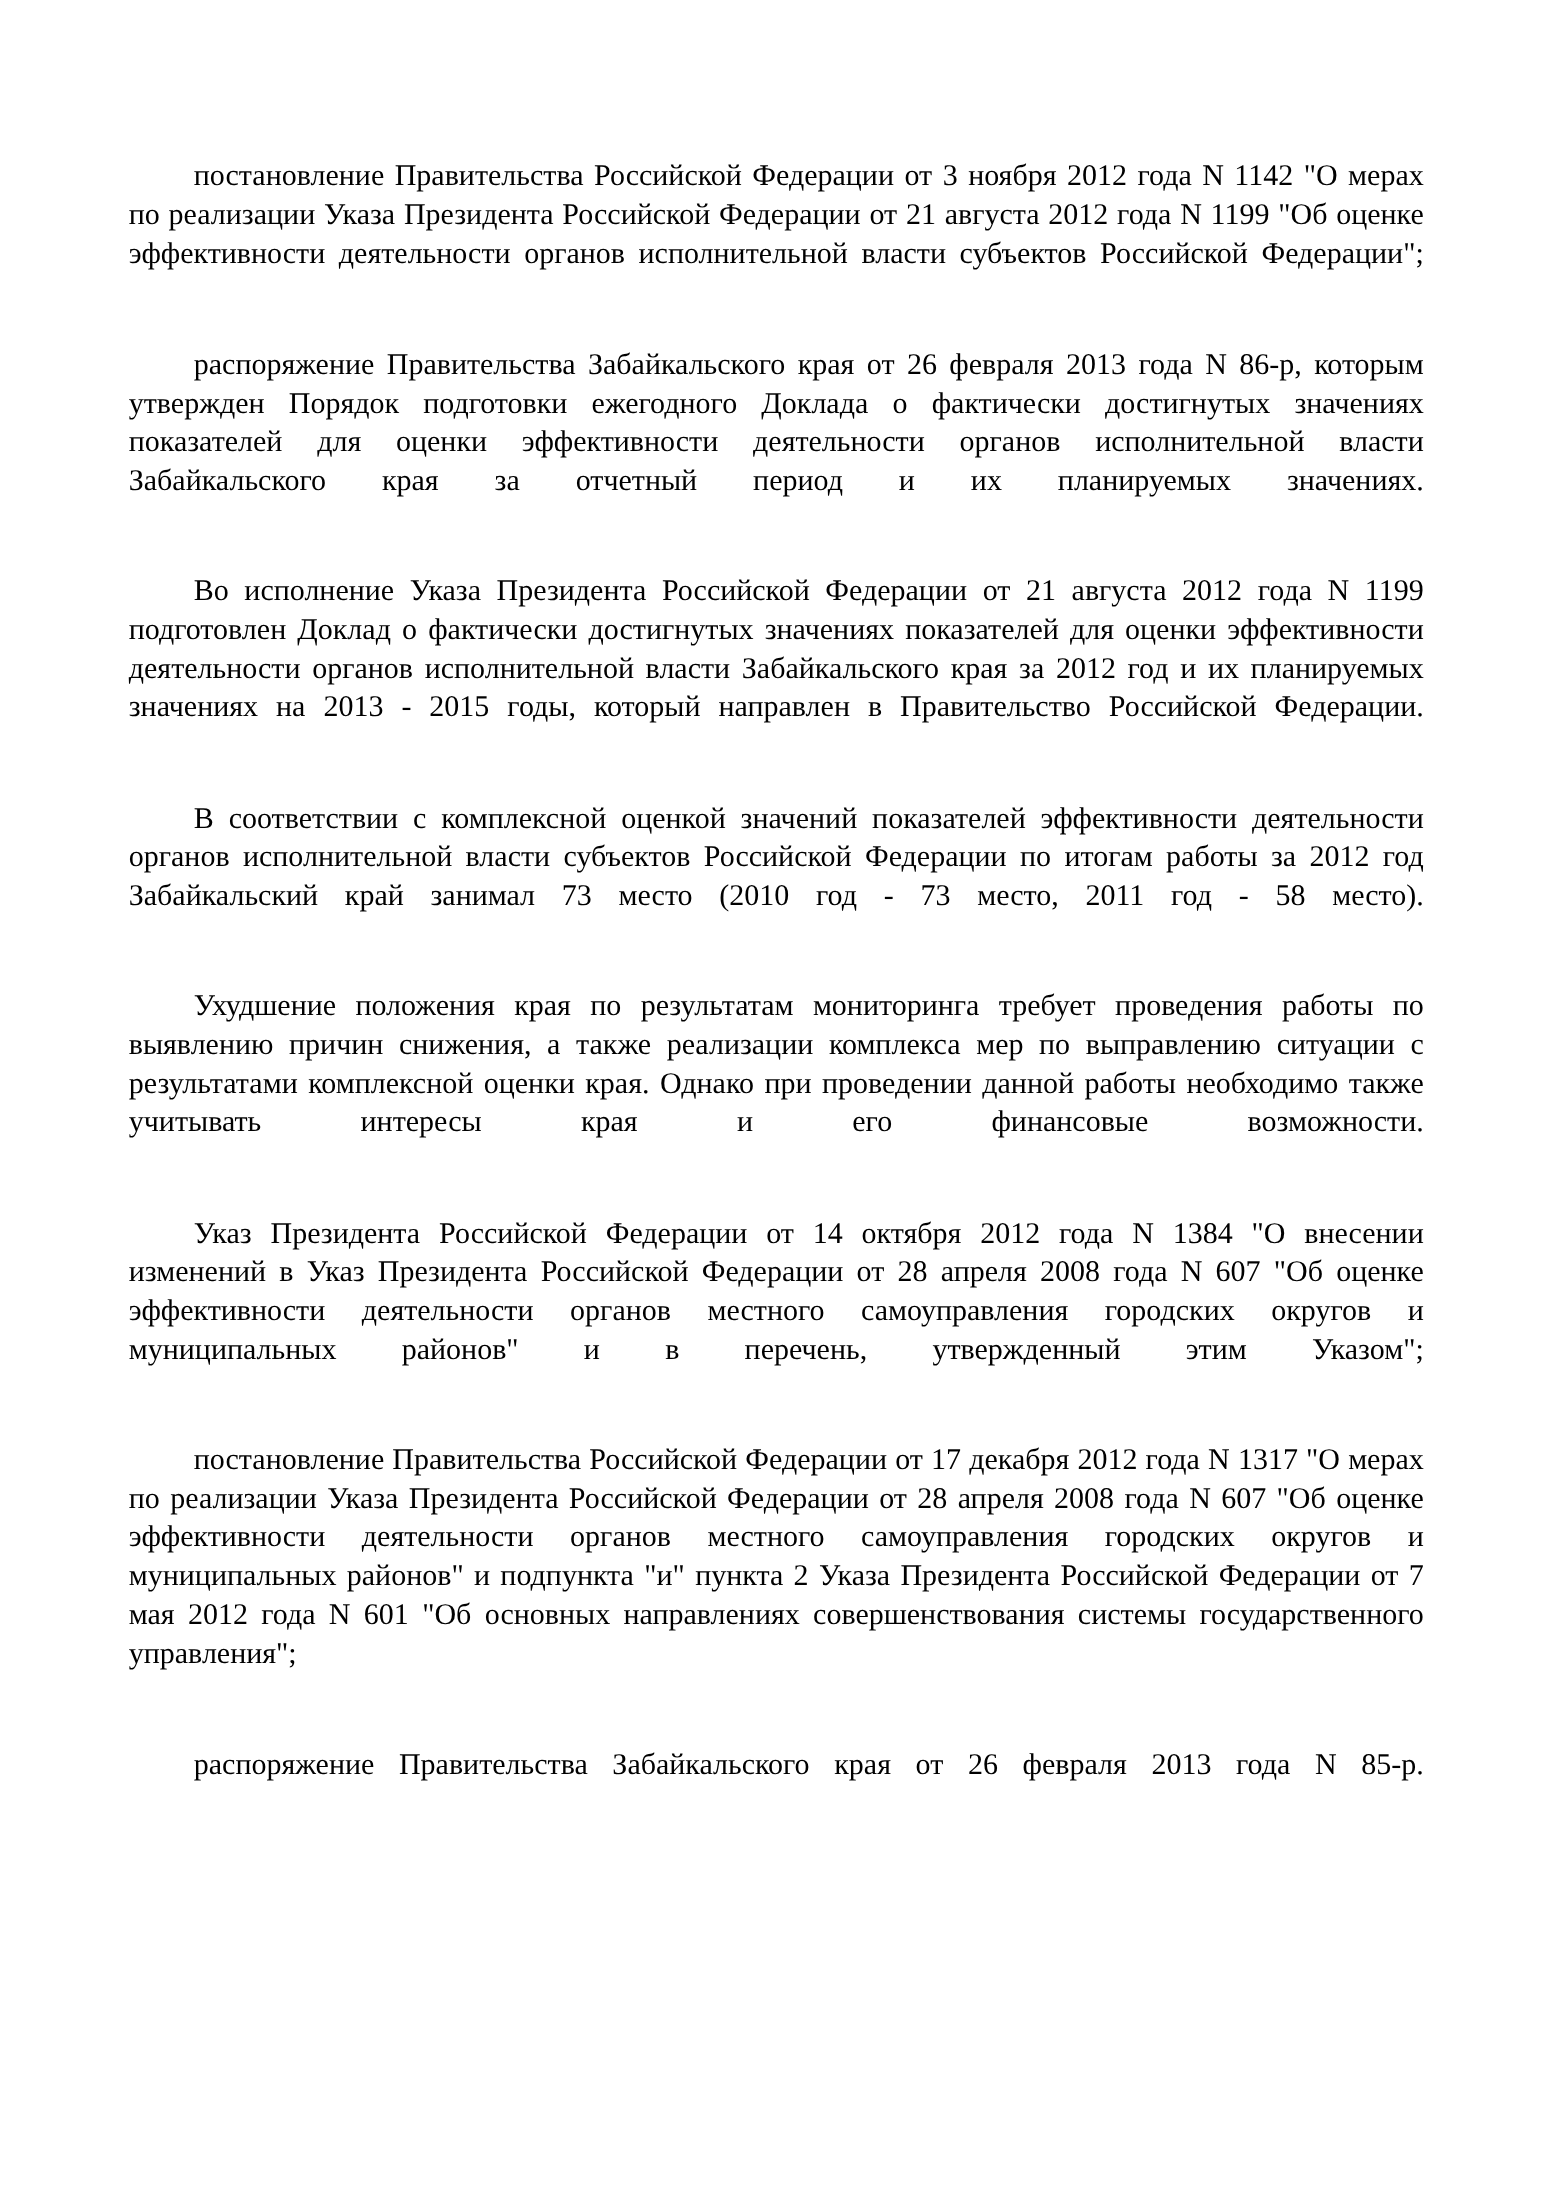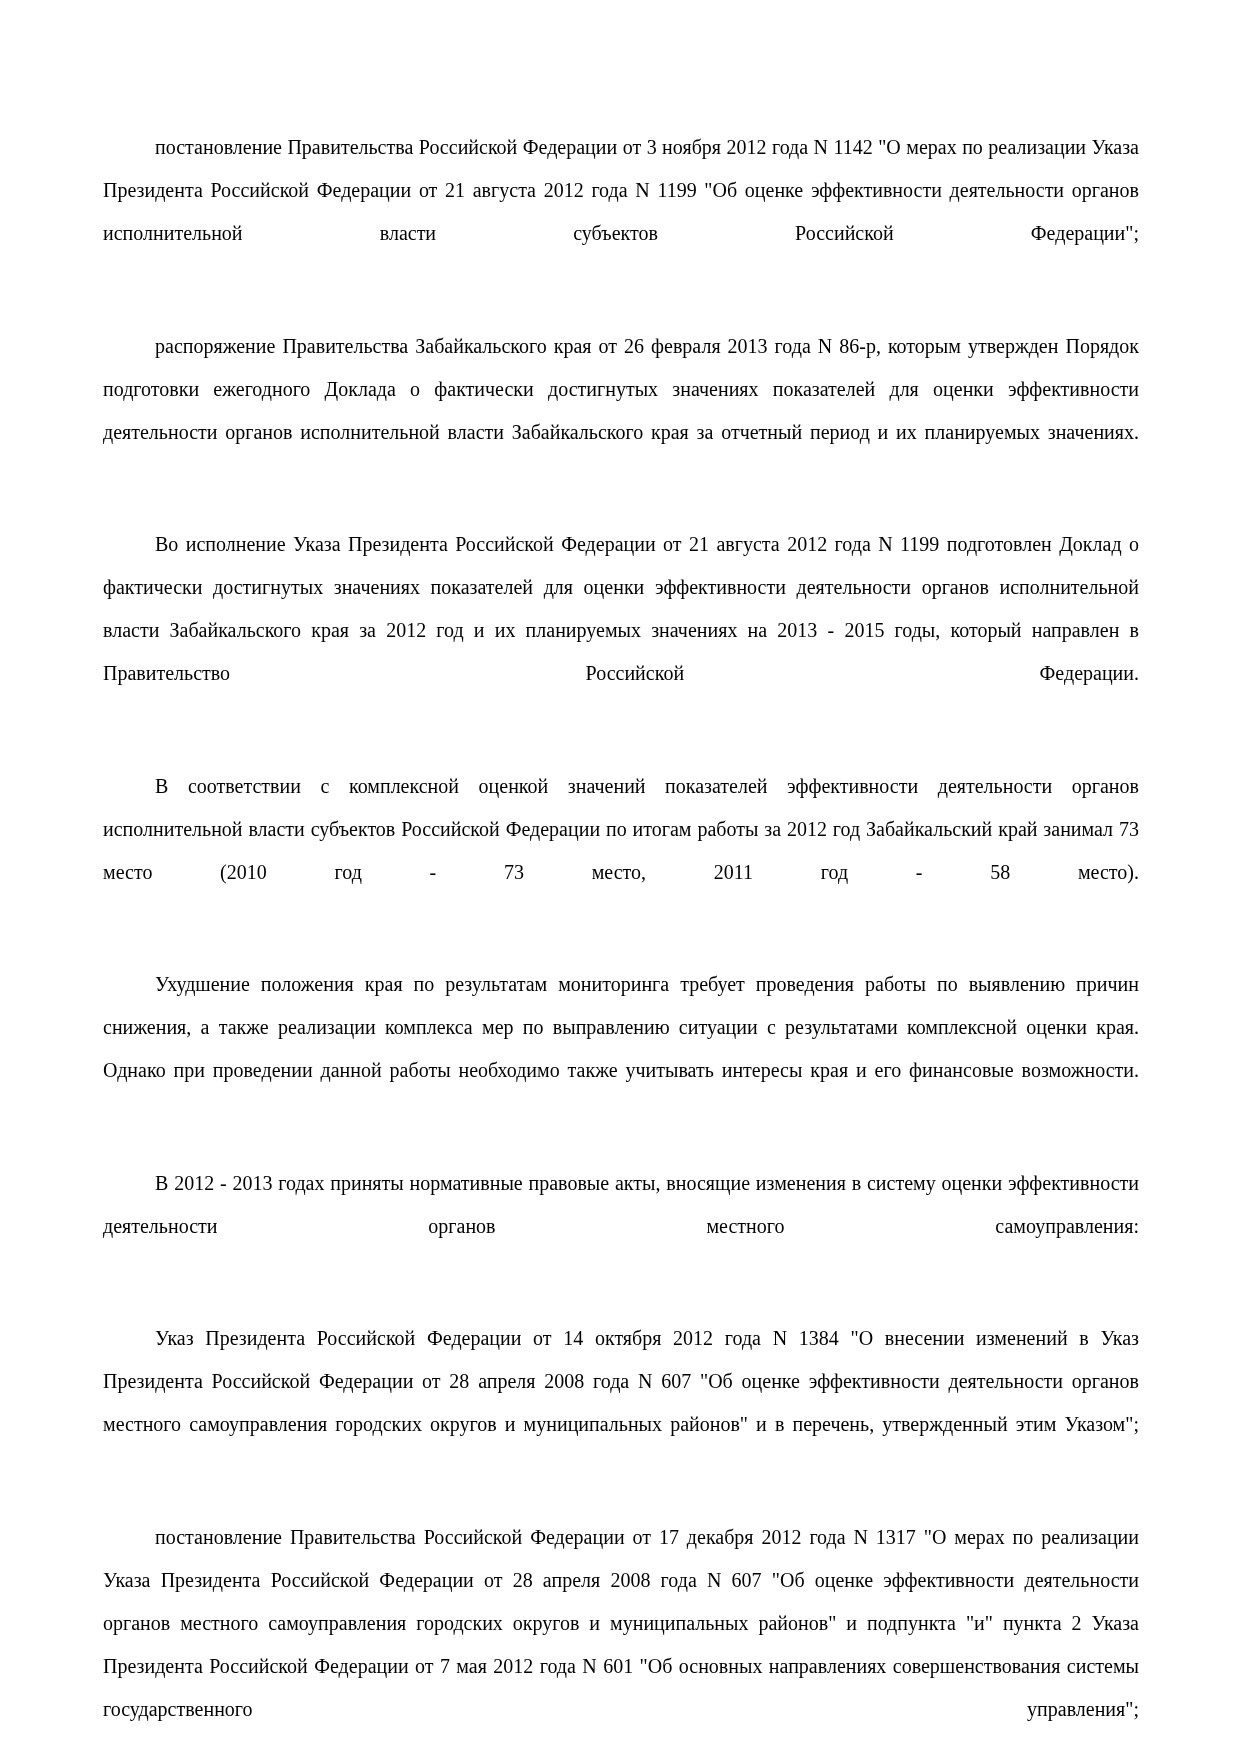--- a/index.html
+++ b/index.html
@@ -22,22 +22,22 @@
     overflow: hidden;
   }
   .content {
     position: absolute;
     left: 103px;
     top: 126px;
     width: 1036px;
   }
   .para {
     margin: 0 0 26.5px 0;
-    font-size: 20px;
-    line-height: 43px;
+    font-size: 24px;
+    line-height: 31px;
     text-align: justify;
     text-indent: 52px;
     hyphens: none;
     word-spacing: 0.02em;
     text-justify: inter-word;
   }
   .para:last-child {
     margin-bottom: 0;
   }
   
@@ -51,19 +51,18 @@
 </head>
 <body>
 
 <div class="page">
   <div class="content">
     <p class="para">постановление Правительства Российской Федерации от 3 ноября 2012 года N 1142 "О мерах по реализации Указа Президента Российской Федерации от 21 августа 2012 года N 1199 "Об оценке эффективности деятельности органов исполнительной власти субъектов Российской Федерации";</p>
     <p class="para">распоряжение Правительства Забайкальского края от 26 февраля 2013 года N 86-р, которым утвержден Порядок подготовки ежегодного Доклада о фактически достигнутых значениях показателей для оценки эффективности деятельности органов исполнительной власти Забайкальского края за отчетный период и их планируемых значениях.</p>
     <p class="para">Во исполнение Указа Президента Российской Федерации от 21 августа 2012 года N 1199 подготовлен Доклад о фактически достигнутых значениях показателей для оценки эффективности деятельности органов исполнительной власти Забайкальского края за 2012 год и их планируемых значениях на 2013 - 2015 годы, который направлен в Правительство Российской Федерации.</p>
     <p class="para">В соответствии с комплексной оценкой значений показателей эффективности деятельности органов исполнительной власти субъектов Российской Федерации по итогам работы за 2012 год Забайкальский край занимал 73 место (2010 год - 73 место, 2011 год - 58 место).</p>
     <p class="para">Ухудшение положения края по результатам мониторинга требует проведения работы по выявлению причин снижения, а также реализации комплекса мер по выправлению ситуации с результатами комплексной оценки края. Однако при проведении данной работы необходимо также учитывать интересы края и его финансовые возможности.</p>
-    <p class="para">В 2012 - 2013 годах приняты нормативные правовые акты, вносящие изменения в систему оценки эффективности деятельности органов местного самоуправления:</p>
     <p class="para">Указ Президента Российской Федерации от 14 октября 2012 года N 1384 "О внесении изменений в Указ Президента Российской Федерации от 28 апреля 2008 года N 607 "Об оценке эффективности деятельности органов местного самоуправления городских округов и муниципальных районов" и в перечень, утвержденный этим Указом";</p>
     <p class="para">постановление Правительства Российской Федерации от 17 декабря 2012 года N 1317 "О мерах по реализации Указа Президента Российской Федерации от 28 апреля 2008 года N 607 "Об оценке эффективности деятельности органов местного самоуправления городских округов и муниципальных районов" и подпункта "и" пункта 2 Указа Президента Российской Федерации от 7 мая 2012 года N 601 "Об основных направлениях совершенствования системы государственного управления";</p>
     <p class="para">распоряжение Правительства Забайкальского края от 26 февраля 2013 года N 85-р.</p>
 
   </div>
 </div>
 
 </body></html>

